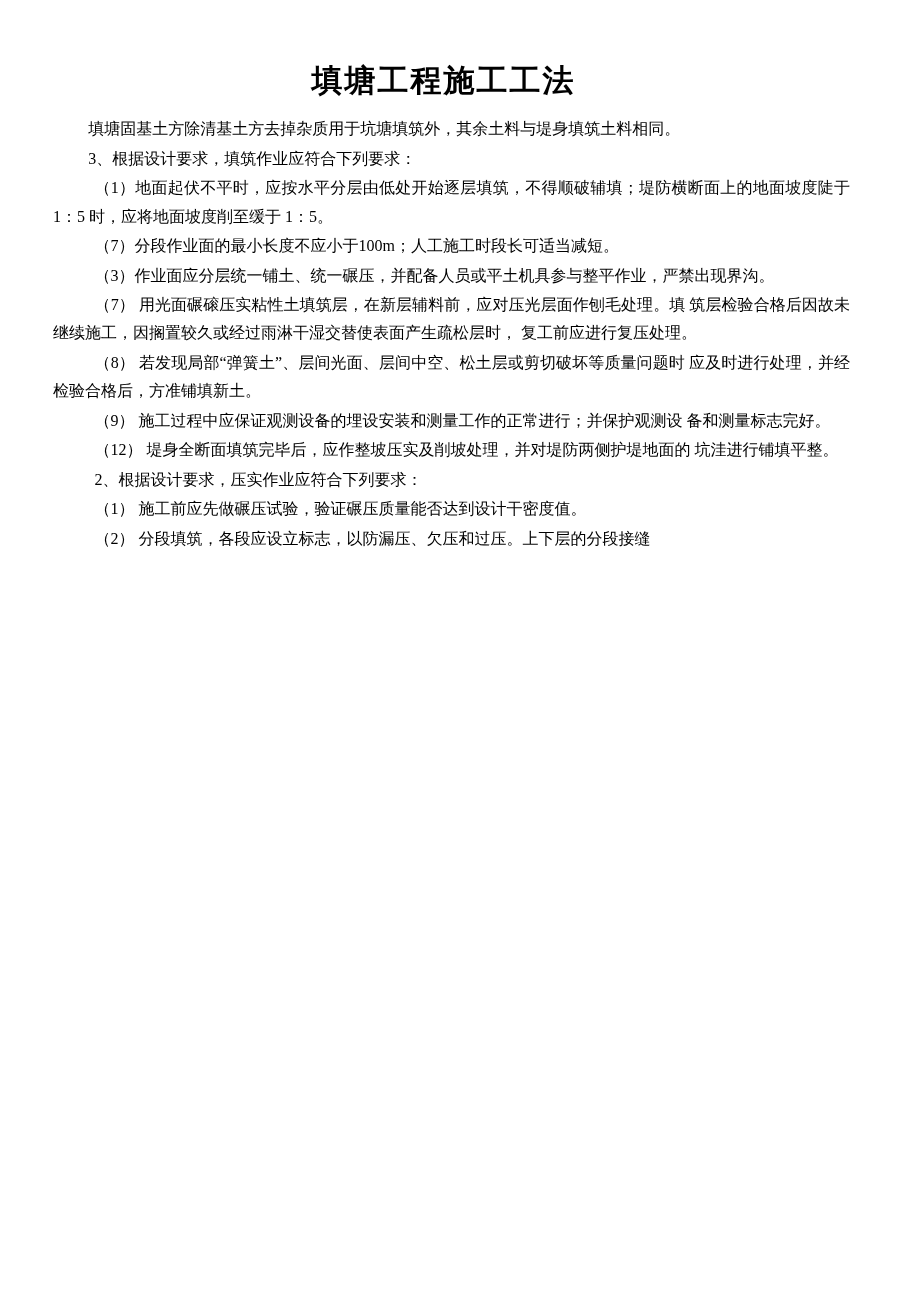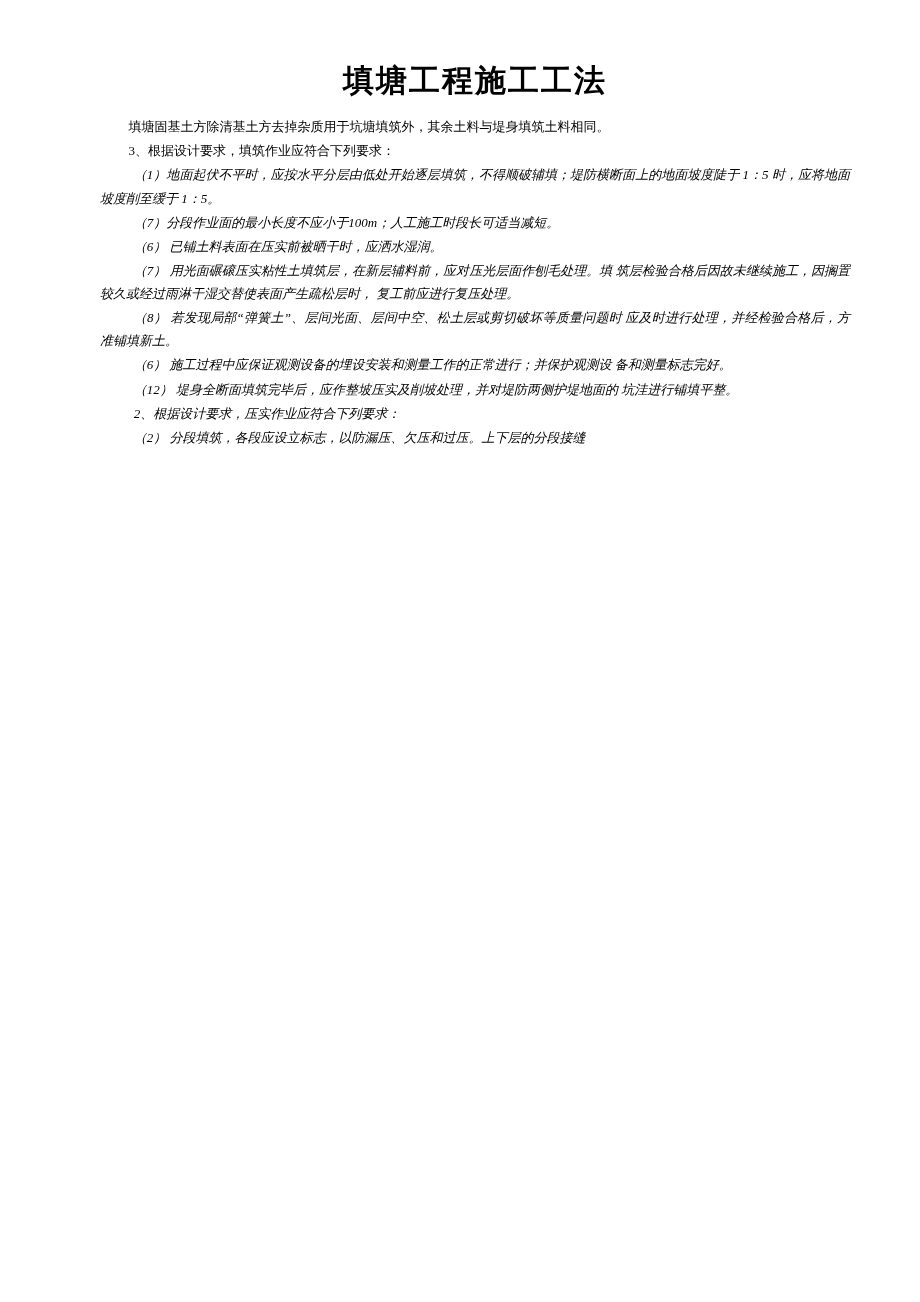--- a/index.html
+++ b/index.html
@@ -10,59 +10,59 @@
   body {
     width: 920px;
     min-height: 1302px;
     font-family: "Liberation Serif", "DejaVu Serif", serif;
     color: #000000;
   }
   .page {
     width: 920px;
     min-height: 1302px;
     box-sizing: border-box;
-    padding: 44px 70px 30px 100px;
+    padding: 44px 70px 30px 37px;
     background: #ffffff;
   }
   .doc-title {
     text-align: center;
     font-family: "DejaVu Sans", "Liberation Sans", sans-serif;
     font-weight: bold;
     font-size: 31px;
     letter-spacing: 2px;
     margin: 18px 0 16px 0;
     line-height: 1.2;
   }
   .para {
-    font-size: 13px;
+    font-size: 16px;
     line-height: 1.78;
     text-align: justify;
     text-justify: inter-ideograph;
-    margin: 0 0 1px 0;
+    margin: 0 0 1px 16px;
     text-indent: 2em;
   }
   .para.indent-3 {
     text-indent: 2.6em;
-    font-style: italic;
   }
   .para.indent-2 {
     text-indent: 2.2em;
   }
 </style>
 </head>
 <body>
 
 <div class="page">
   <h1 class="doc-title">填塘工程施工工法</h1>
   <div class="body-text">
     <p class="para indent-2">填塘固基土方除清基土方去掉杂质用于坑塘填筑外，其余土料与堤身填筑土料相同。</p>
     <p class="para indent-2">3、根据设计要求，填筑作业应符合下列要求：</p>
     <p class="para indent-3">（1）地面起伏不平时，应按水平分层由低处开始逐层填筑，不得顺破辅填；堤防横断面上的地面坡度陡于 1：5 时，应将地面坡度削至缓于 1：5。</p>
     <p class="para indent-3">（7）分段作业面的最小长度不应小于100m；人工施工时段长可适当减短。</p>
-    <p class="para indent-3">（6）  已铺土料表面在压实前被晒干时，应洒水湿润。</p>
+    <p class="para indent-3">（3）作业面应分层统一铺土、统一碾压，并配备人员或平土机具参与整平作业，严禁出现界沟。</p>
     <p class="para indent-3">（7）  用光面碾磙压实粘性土填筑层，在新层辅料前，应对压光层面作刨毛处理。填 筑层检验合格后因故未继续施工，因搁置较久或经过雨淋干湿交替使表面产生疏松层时，  复工前应进行复压处理。</p>
     <p class="para indent-3">（8）  若发现局部“弹簧土”、层间光面、层间中空、松土层或剪切破坏等质量问题时 应及时进行处理，并经检验合格后，方准铺填新土。</p>
-    <p class="para indent-3">（6）  施工过程中应保证观测设备的埋设安装和测量工作的正常进行；并保护观测设 备和测量标志完好。</p>
+    <p class="para indent-3">（9）  施工过程中应保证观测设备的埋设安装和测量工作的正常进行；并保护观测设 备和测量标志完好。</p>
     <p class="para indent-3">（12）  堤身全断面填筑完毕后，应作整坡压实及削坡处理，并对堤防两侧护堤地面的 坑洼进行铺填平整。</p>
     <p class="para indent-3">2、根据设计要求，压实作业应符合下列要求：</p>
+    <p class="para indent-3">（1）  施工前应先做碾压试验，验证碾压质量能否达到设计干密度值。</p>
     <p class="para indent-3">（2）  分段填筑，各段应设立标志，以防漏压、欠压和过压。上下层的分段接缝</p>
   </div>
 </div>
 
 </body></html>

